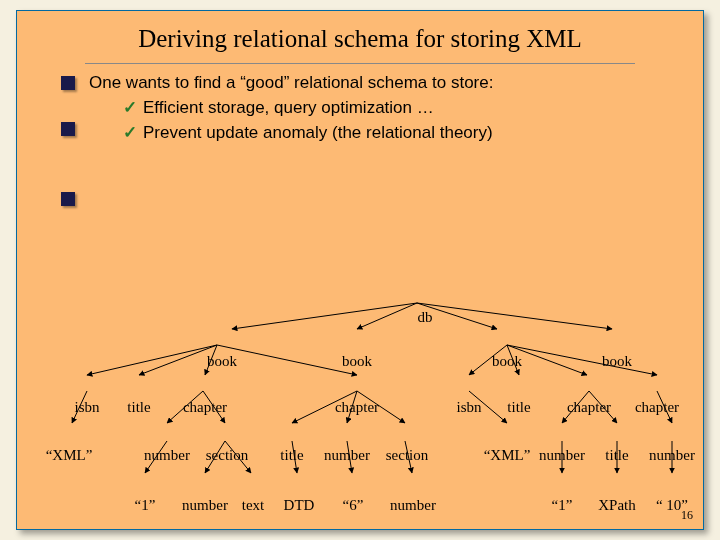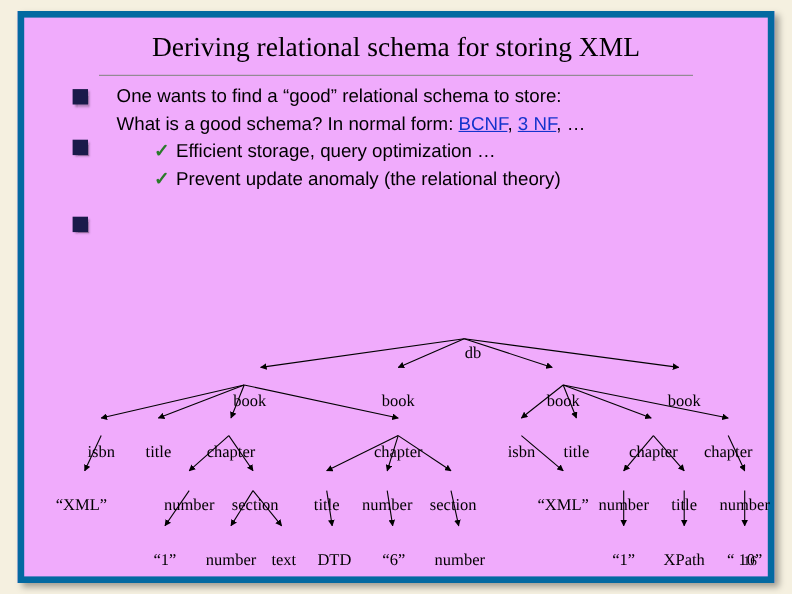--- a/index.html
+++ b/index.html
@@ -6,43 +6,43 @@
   body{
     width:720px;height:540px;
     background:#f5f0e0;
     font-family:Arial,Helvetica,sans-serif;
     position:relative;
     overflow:hidden;
   }
   .slide{
     position:absolute;
     left:16px;top:10px;right:16px;bottom:10px;
-    background:#f0abfc;
-    border:6px solid #0369a1;
+    background:#fdba74;
+    border:1px solid #0369a1;
     box-shadow:4px 4px 6px rgba(0,0,0,0.35);
   }
   .title{
     font-family:"Comic Sans MS","Comic Sans",cursive;
     font-size:25px;
     text-align:center;
     padding:14px 10px 6px;
     color:#000;
   }
   .rule{
     margin:4px 68px 8px;
     border:none;border-top:1px solid #888;
   }
   .body{
     font-size:17px;
     color:#000;
     line-height:1.35;
     padding:0 18px 0 68px;
     position:relative;
   }
-  .body p{margin:2px 16px}
+  .body p{margin:2px 4px}
   .indent{padding-left:18px}
   .sub{padding-left:34px}
   .tick{color:#2a7a2a;font-weight:bold;display:inline-block;width:20px}
   .lk{color:#1333cc;text-decoration:underline}
   .quad{
     position:absolute;
     left:44px;
     width:14px;height:14px;
     background:#1a1a4a;
     box-shadow:2px 2px 2px rgba(0,0,0,0.35);
@@ -73,23 +73,20 @@
 
 <div class="slide">
 
   <div class="title">Deriving relational schema for storing XML</div>
   <hr class="rule">
 
   <div class="body">
     <span class="quad" style="top:4px"></span>
     <p>One wants to find a “good” relational schema to store:</p>
     <span class="quad" style="top:50px"></span>
-    <p>
-      <span>What is a good schema? In normal form: </span><a class="lk">BCNF</a><span>, </span><a class="lk">3 NF</a><span>, …</span>
-    </p>
     <p class="sub"><span class="tick">✓</span><span>Efficient storage, query optimization …</span></p>
     <p class="sub"><span class="tick">✓</span><span>Prevent update anomaly (the relational theory)</span></p>
     <span class="quad" style="top:120px"></span>
   </div>
 
   <div class="tree">
     <svg viewBox="0 0 688 230">
       <defs>
         <marker id="ah" viewBox="0 0 10 10" refX="9" refY="5" markerWidth="6" markerHeight="6" orient="auto">
           <path d="M0,0 L10,5 L0,10 z" fill="#000"></path>

